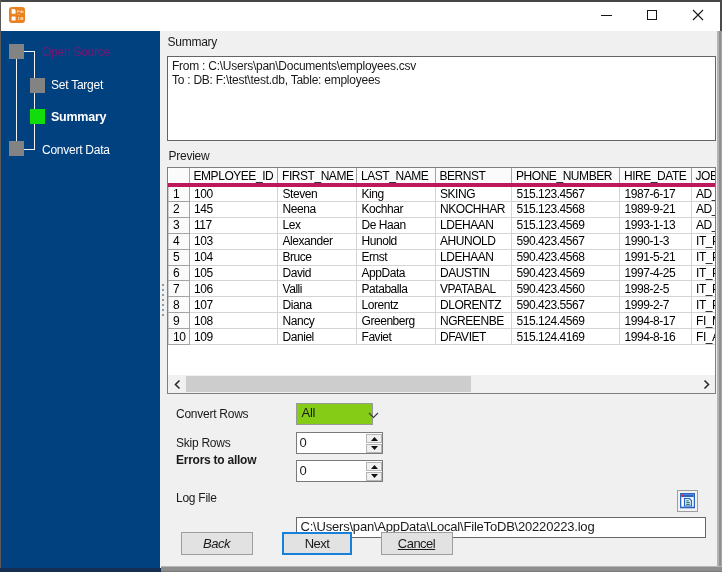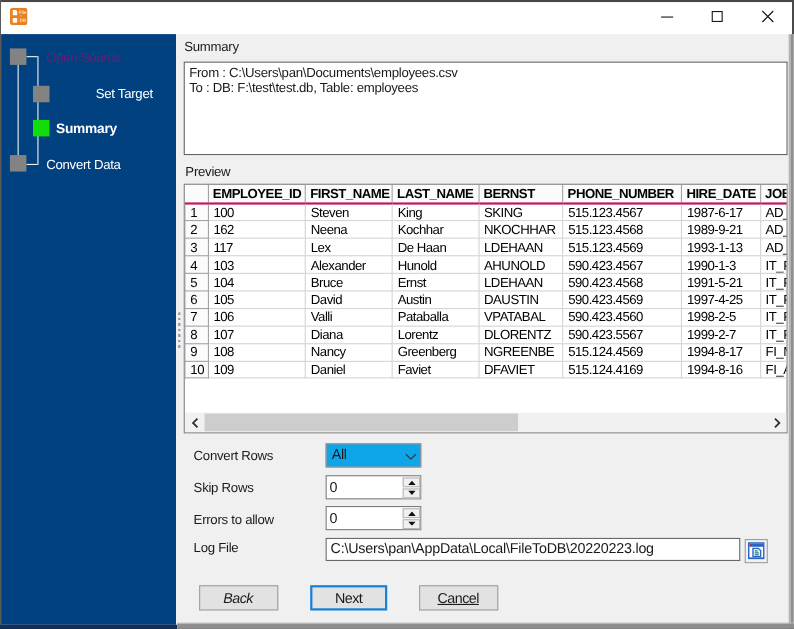--- a/index.html
+++ b/index.html
@@ -45,21 +45,21 @@
 <div class="abs" style="left:24px;top:51px;width:10px;height:1px;background:#f2f2f2;"></div>
 <div class="abs" style="left:34px;top:51px;width:1px;height:99px;background:#f2f2f2;"></div>
 <div class="abs" style="left:24px;top:149px;width:10px;height:1px;background:#f2f2f2;"></div>
 
 <div class="abs" style="left:9px;top:44px;width:15px;height:15px;background:#838383;"></div>
 <div class="abs" style="left:30px;top:78px;width:15px;height:15px;background:#838383;"></div>
 <div class="abs" style="left:30px;top:109px;width:15px;height:15px;background:#10dd0a;"></div>
 <div class="abs" style="left:9px;top:141px;width:15px;height:15px;background:#838383;"></div>
 
 <div class="abs lbl" style="left:42px;top:45px;color:#701a75;">Open Source</div>
-<div class="abs lbl" style="left:51px;top:78px;color:#fff;margin-left:36px;">Set Target</div>
+<div class="abs lbl" style="left:51px;top:78px;color:#fff;">Set Target</div>
 <div class="abs lbl" style="left:51px;top:110px;color:#fff;font-weight:bold;font-size:12.5px;">Summary</div>
 <div class="abs lbl" style="left:42px;top:143px;color:#fff;">Convert Data</div>
 
 <div class="abs" style="left:161.5px;top:284px;width:2px;height:34px;background:repeating-linear-gradient(to bottom,#8a9aae 0,#8a9aae 2px,transparent 2px,transparent 5px);"></div>
 
 <div class="abs lbl" style="left:167.5px;top:34.5px;">Summary</div>
 <div class="abs" style="left:167px;top:56px;width:549px;height:85px;background:#fff;border:1px solid #646464;"></div>
 <div class="abs lbl" style="left:172px;top:60px;line-height:13.7px;">From : C:\Users\pan\Documents\employees.csv<br>To : DB: F:\test\test.db, Table: employees</div>
 
 <div class="abs lbl" style="left:168.5px;top:149px;">Preview</div>
@@ -92,21 +92,21 @@
           <td>100</td>
           <td>Steven</td>
           <td>King</td>
           <td>SKING</td>
           <td>515.123.4567</td>
           <td>1987-6-17</td>
           <td>AD_PRES</td>
         </tr>
     <tr>
           <td class="rh">2</td>
-          <td>162</td>
+          <td>145</td>
           <td>Neena</td>
           <td>Kochhar</td>
           <td>NKOCHHAR</td>
           <td>515.123.4568</td>
           <td>1989-9-21</td>
           <td>AD_VP</td>
         </tr>
     <tr>
           <td class="rh">3</td>
           <td>117</td>
@@ -134,21 +134,21 @@
           <td>Ernst</td>
           <td>LDEHAAN</td>
           <td>590.423.4568</td>
           <td>1991-5-21</td>
           <td>IT_PROG</td>
         </tr>
     <tr>
           <td class="rh">6</td>
           <td>105</td>
           <td>David</td>
-          <td>Austin</td>
+          <td>AppData</td>
           <td>DAUSTIN</td>
           <td>590.423.4569</td>
           <td>1997-4-25</td>
           <td>IT_PROG</td>
         </tr>
     <tr>
           <td class="rh">7</td>
           <td>106</td>
           <td>Valli</td>
           <td>Pataballa</td>
@@ -196,24 +196,24 @@
       </svg>
     <div class="abs" style="left:18px;top:1px;width:285px;height:16px;background:#cdcdcd;"></div>
     <svg class="abs" style="left:534px;top:4px;" width="9" height="11" viewBox="0 0 9 11">
         <path d="M2.5 1.5 L6.5 5.5 L2.5 9.5" stroke="#2b2b2b" stroke-width="1.6" fill="none"></path>
       </svg>
   </div>
 </div>
 
 <div class="abs lbl" style="left:176px;top:407px;">Convert Rows</div>
 <div class="abs lbl" style="left:176px;top:436px;">Skip Rows</div>
-<div class="abs lbl" style="left:176px;top:465px;">Errors to allow</div>
+<div class="abs lbl" style="left:176px;top:453px;font-weight:bold;">Errors to allow</div>
 <div class="abs lbl" style="left:176px;top:490.5px;">Log File</div>
 
-<div class="abs" style="left:296px;top:403px;width:87px;height:22px;background:#0ea5e9;border:1px solid #999;">
+<div class="abs" style="left:296px;top:403px;width:77px;height:22px;background:#84cc16;border:1px solid #999;">
   <div class="lbl" style="position:absolute;left:4.5px;top:1.5px;font-size:13px;line-height:14px;">All</div>
   <svg class="abs" style="left:71px;top:7px;" width="11" height="9" viewBox="0 0 11 9">
       <path d="M1 2 L5.5 6.5 L10 2" stroke="#3c3c3c" stroke-width="1.1" fill="none"></path>
     </svg>
 </div>
 
 <div class="abs" style="left:296px;top:432px;width:87px;height:22px;background:#fff;border:1px solid #7a7a7a;">
   <div class="lbl" style="position:absolute;left:2.5px;top:3px;font-size:13px;line-height:14px;">0</div>
   <div class="abs" style="left:69px;top:1px;width:16px;height:9px;background:#f0f0f0;border:1px solid #b5b5b5;"></div>
   <div class="abs" style="left:69px;top:11px;width:16px;height:9px;background:#f0f0f0;border:1px solid #b5b5b5;"></div>
@@ -230,21 +230,21 @@
   <div class="abs" style="left:69px;top:1px;width:16px;height:9px;background:#f0f0f0;border:1px solid #b5b5b5;"></div>
   <div class="abs" style="left:69px;top:11px;width:16px;height:9px;background:#f0f0f0;border:1px solid #b5b5b5;"></div>
   <svg class="abs" style="left:73.5px;top:4px;" width="7" height="4" viewBox="0 0 7 4">
       <path d="M3.5 0 L7 4 L0 4 Z" fill="#111"></path>
     </svg>
   <svg class="abs" style="left:73.5px;top:13px;" width="7" height="4" viewBox="0 0 7 4">
       <path d="M0 0 L7 0 L3.5 4 Z" fill="#111"></path>
     </svg>
 </div>
 
-<div class="abs" style="left:296px;top:489px;width:377px;height:21px;background:#fff;border:1px solid #686868;">
+<div class="abs" style="left:296px;top:517px;width:410px;height:21px;background:#fff;border:1px solid #686868;">
   <div class="lbl" style="position:absolute;left:3.5px;top:2px;font-size:13px;line-height:14px;letter-spacing:-0.2px;">C:\Users\pan\AppData\Local\FileToDB\20220223.log</div>
 </div>
 
 <div class="abs" style="left:677px;top:490px;width:21px;height:22px;background:#f2f2f2;border:1px solid #9d9d9d;">
   <svg class="abs" style="left:2px;top:2px;" width="15" height="16" viewBox="0 0 15 16">
     <rect x="0.5" y="0.5" width="14" height="14" fill="#fff" stroke="#2a64c5" stroke-width="1.6"></rect>
     <rect x="1.3" y="1.3" width="12.4" height="2.8" fill="#2a64c5"></rect>
     <circle cx="2.6" cy="2.6" r="1" fill="#d42a1e"></circle>
     <path d="M4.5 5.5 L9.5 5.5 L11.5 7.5 L11.5 13 L4.5 13 Z" fill="#d8edf9" stroke="#2a64c5" stroke-width="1.2"></path>
     <rect x="6.2" y="7.3" width="2.6" height="1" fill="#20705f"></rect>
@@ -254,17 +254,17 @@
 </div>
 
 <div class="abs btn" style="left:180.5px;top:531.5px;width:72px;font-style:italic;">Back</div>
 <div class="abs btn" style="left:282px;top:531.5px;width:70px;border:2px solid #1581d8;line-height:20px;">Next</div>
 <div class="abs btn" style="left:380.5px;top:531.5px;width:72px;text-decoration:underline;">Cancel</div>
 
 <style>
   table tr { height:15.9px; }
   .btn { height:23px;background:#e2e2e2;border:1px solid #9e9e9e;text-align:center;font-size:13px;letter-spacing:-0.5px;color:#1a1a1a;line-height:21px; }
   table tr.hdr { height:17px; }
-  th { font-weight:bold; text-align:left; padding:0 0 0 4px; background:#fbfbfb;
-       border-right:1px solid #a3a3a3; border-bottom:2px solid #be185d; overflow:hidden; }
+  th { font-weight:normal; text-align:left; padding:0 0 0 4px; background:#fbfbfb;
+       border-right:1px solid #a3a3a3; border-bottom:4px solid #be185d; overflow:hidden; }
   td { padding:0 0 0 4.5px; border-right:1px solid #d4d4d4; border-bottom:1px solid #d4d4d4; overflow:hidden; }
   td.rh { background:#fbfbfb; border-right:1px solid #a3a3a3; border-bottom:1px solid #a3a3a3; border-left:1px solid #cfcfcf; padding:0 0 0 4px; }
 </style>
 
 </body></html>

